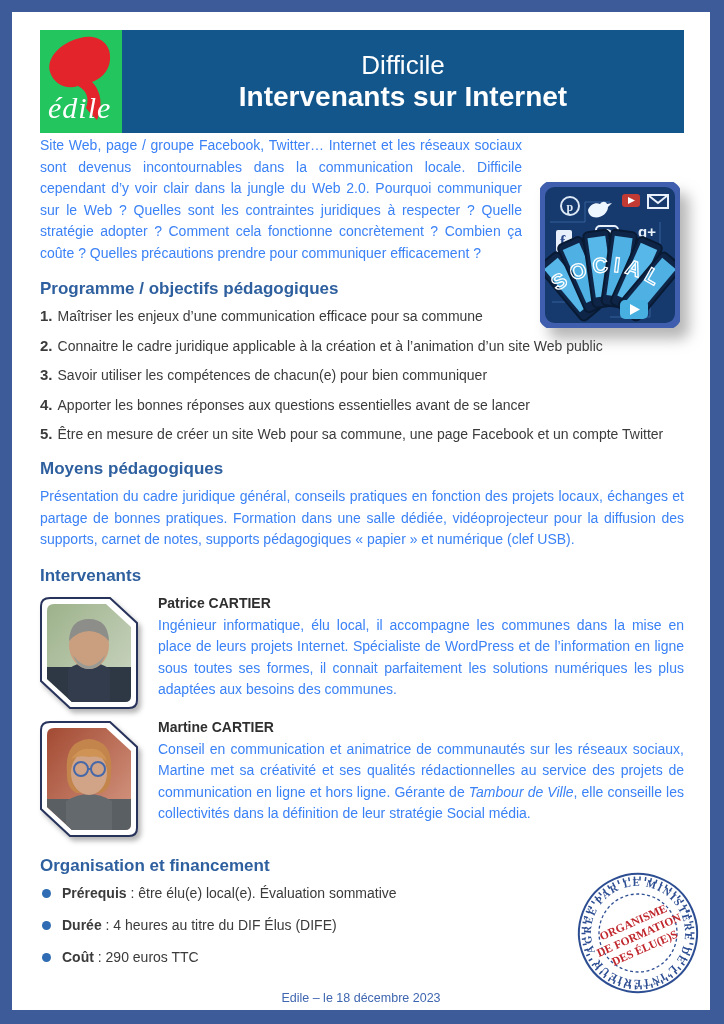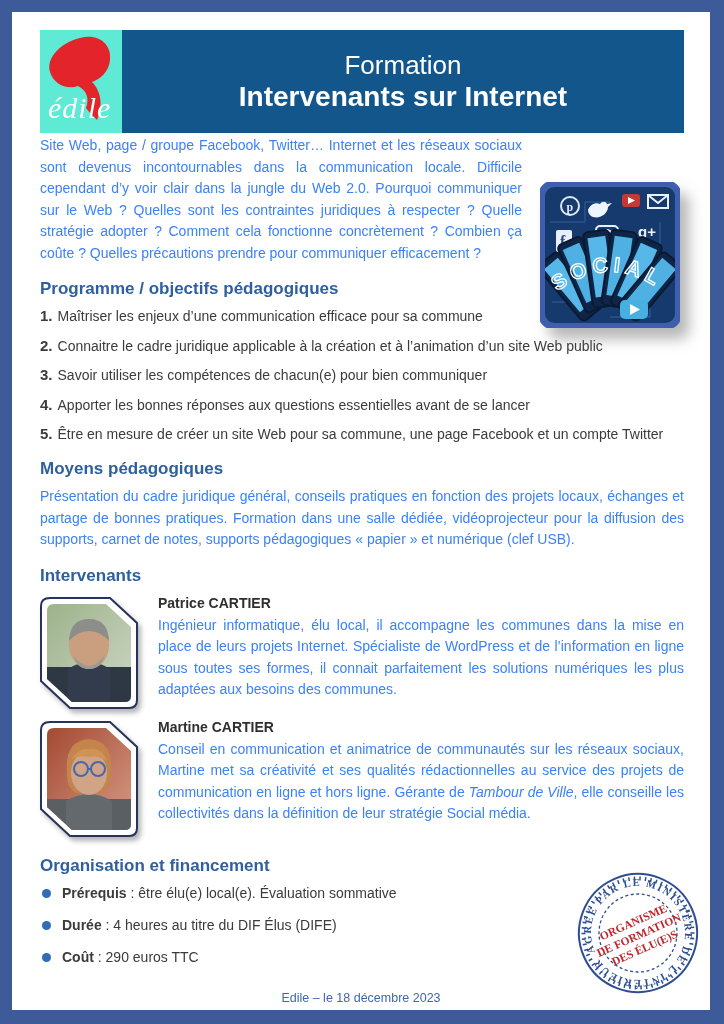--- a/index.html
+++ b/index.html
@@ -9,21 +9,21 @@
     font-family:"Liberation Sans",sans-serif;
     -webkit-font-smoothing:antialiased;
   }
   .page{
     position:absolute;left:12px;top:12px;right:14px;bottom:14px;
     background:#ffffff;overflow:hidden;
     padding:18px 26px 0 28px;box-sizing:border-box;
   }
   
   .banner{display:flex;height:103px;background:#12568c;}
-  .logo-box{width:82px;height:100%;background:#5eead4;flex:0 0 auto;}
+  .logo-box{width:82px;height:100%;background:#22c55e;flex:0 0 auto;}
   .logo-box svg{display:block;}
   .banner-titles{flex:1;display:flex;flex-direction:column;justify-content:center;align-items:center;color:#fff;}
   .banner-line1{font-size:26px;line-height:30px;}
   .banner-line2{font-size:28px;line-height:34px;font-weight:bold;}
   
   h2{color:#2e5f9e;font-size:17px;margin:14px 0 6px 0;line-height:22px;}
   p.body{font-size:14px;line-height:21.5px;color:#3b82f6;text-align:justify;margin:2px 0 0 0;}
   #presentation-text{width:482px;}
   
   ol.objectives{list-style:none;margin:4px 0 0 0;padding:0;}
@@ -59,21 +59,21 @@
 <div class="page">
 
   <div class="banner">
     <div class="logo-box">
       <svg width="82" height="103" viewBox="0 0 82 103">
         <path d="M40,8 C58,3 72,14 70,30 C69,42 60,49 52,52 C60,60 64,74 57,90 C53,86 49,82 46,78 C50,68 46,60 38,56 C26,60 14,54 10,42 C6,28 20,13 40,8 Z" fill="#e3242b"></path>
         <text x="8" y="88" font-size="30" font-style="italic" fill="#ffffff" font-family="Liberation Serif, serif" letter-spacing="1">édile</text>
       </svg>
     </div>
     <div class="banner-titles">
-      <div class="banner-line1">Formation</div>
+      <div class="banner-line1">Difficile</div>
       <div class="banner-line2">Intervenants sur Internet</div>
     </div>
   </div>
 
   <div class="social-art">
     <svg width="140" height="146" viewBox="0 0 140 146">
       <defs>
         <clipPath id="artClip">
             <rect x="5" y="5" width="130" height="136" rx="10"></rect>
           </clipPath>

